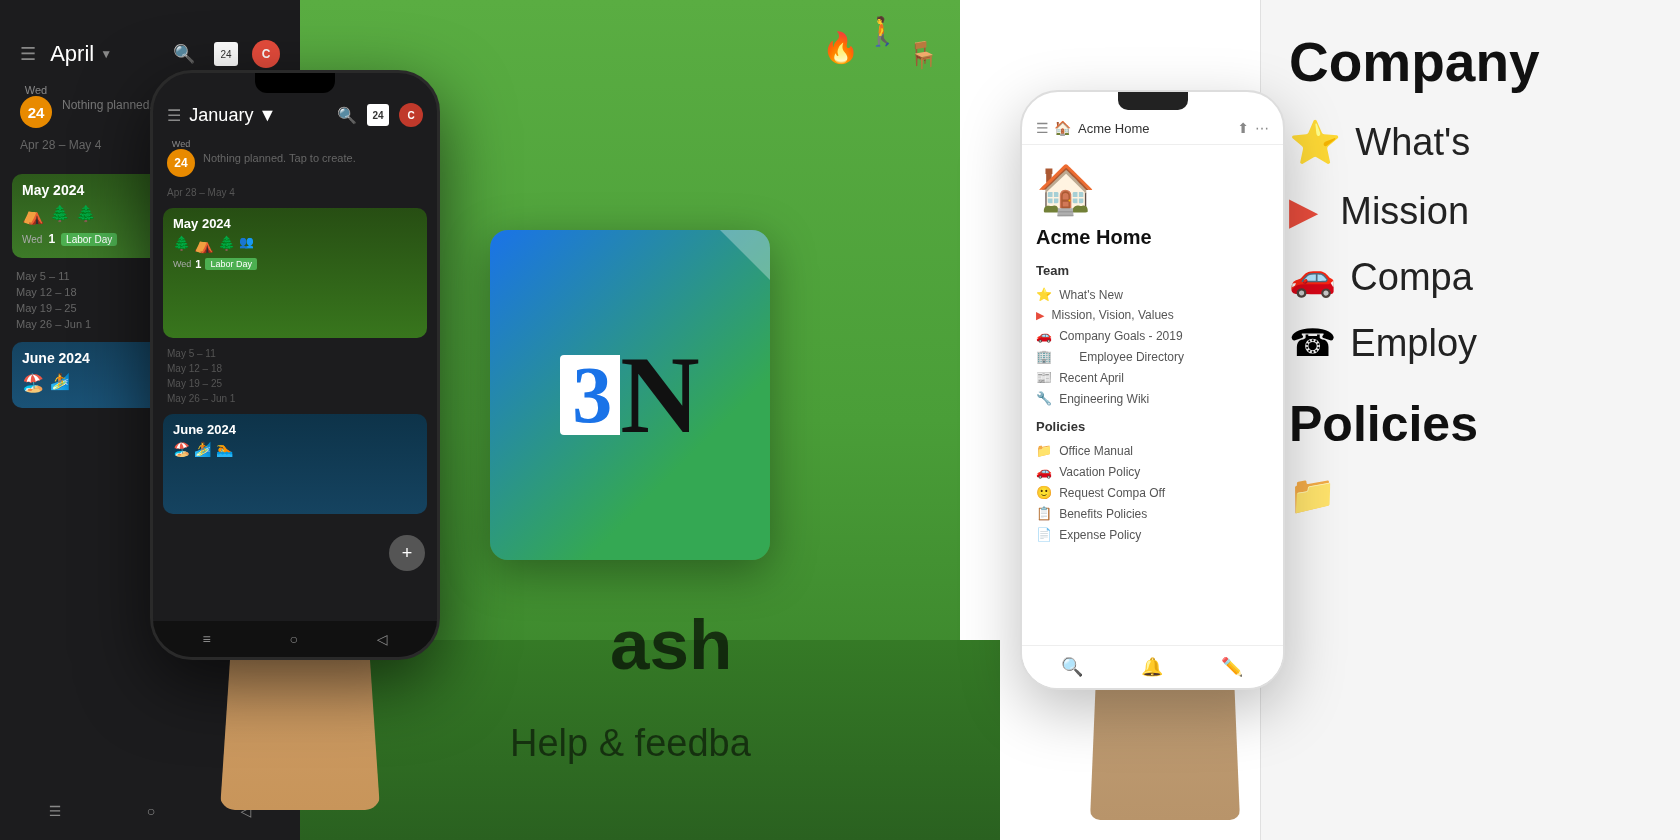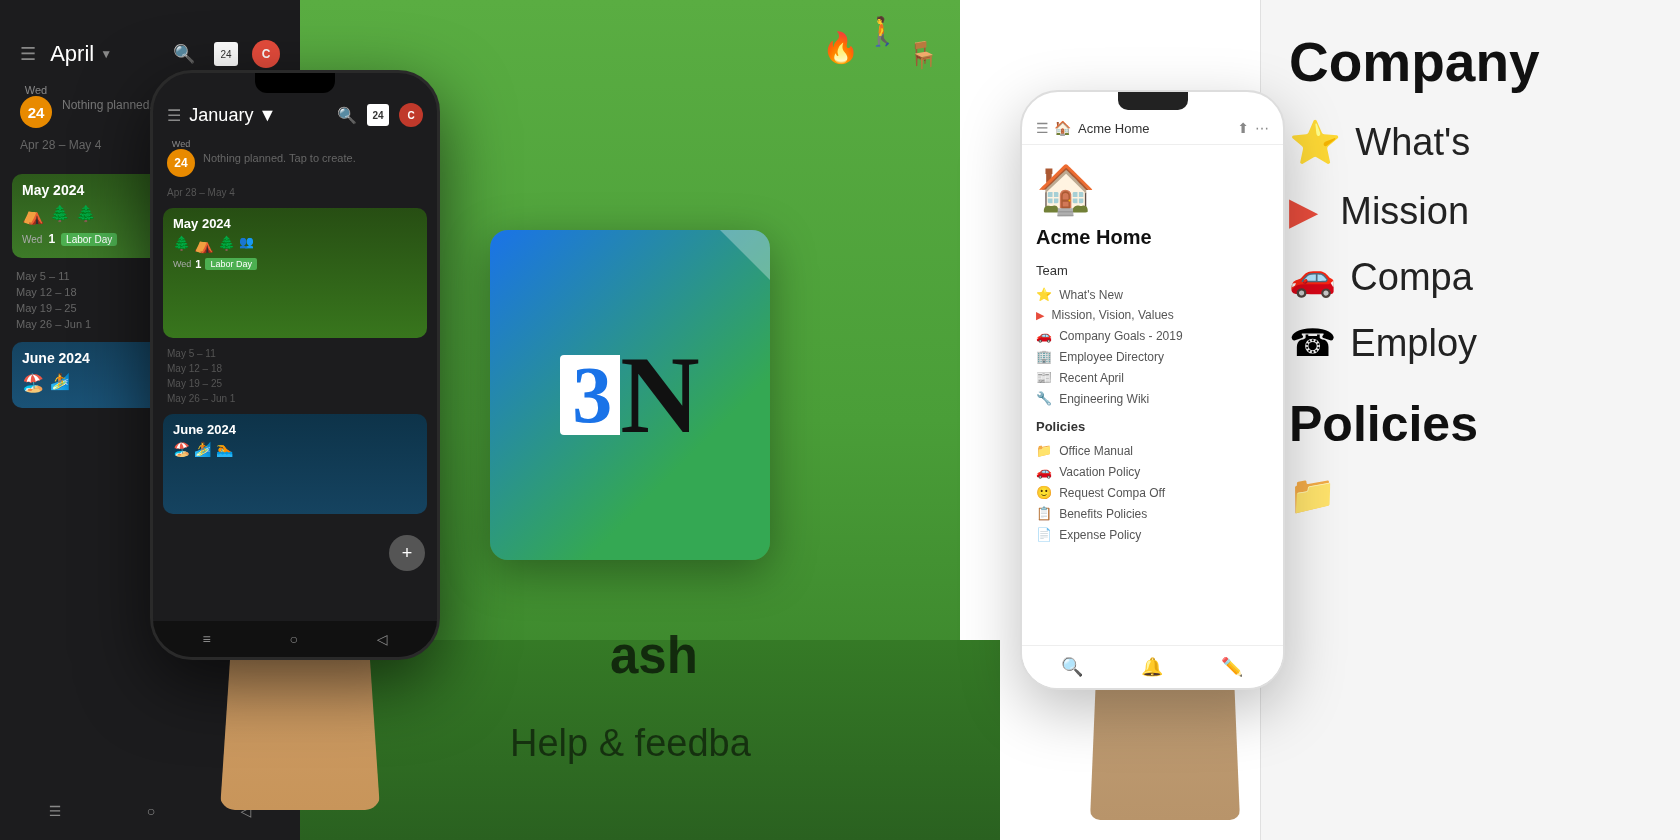--- a/index.html
+++ b/index.html
@@ -166,21 +166,21 @@
     <div style="width:100%;height:100%;background:linear-gradient(135deg,#1a73e8 0%,#34a853 70%);border-radius:18px;box-shadow:0 12px 45px rgba(0,0,0,0.35);display:flex;align-items:center;justify-content:center;position:relative;overflow:hidden;">
 
       <div style="position:absolute;top:0;right:0;width:0;height:0;border-style:solid;border-width:0 50px 50px 0;border-color:transparent rgba(255,255,255,0.3) transparent transparent;"></div>
       <div style="display:flex;align-items:center;justify-content:center;gap:0;">
         <span style="font-size:80px;font-weight:900;color:#1a73e8;font-family:serif;line-height:1;background:white;padding:0 8px 0 12px;border-radius:4px 0 0 4px;">3</span>
         <span style="font-size:110px;font-weight:900;color:#111;font-family:serif;line-height:1;">N</span>
       </div>
     </div>
   </div>
 
-  <div style="position:absolute;left:610px;bottom:155px;font-size:51px;font-weight:700;color:rgba(0,0,0,0.65);z-index:6;font-family:sans-serif;text-align:right;">ash</div>
+  <div style="position:absolute;left:610px;bottom:155px;font-size:71px;font-weight:700;color:rgba(0,0,0,0.65);z-index:6;font-family:sans-serif;text-align:right;">ash</div>
 
   <div style="position:absolute;left:510px;bottom:75px;font-size:38px;font-weight:400;color:rgba(0,0,0,0.55);z-index:6;font-family:sans-serif;">Help &amp; feedba</div>
 
   <div style="position:absolute;right:395px;top:90px;width:265px;height:600px;background:white;border-radius:38px;box-shadow:0 20px 60px rgba(0,0,0,0.25);overflow:hidden;z-index:12;border:2.5px solid #ddd;">
 
     <div style="position:absolute;top:0;left:50%;transform:translateX(-50%);width:70px;height:18px;background:#222;border-radius:0 0 10px 10px;z-index:20;"></div>
 
     <div style="padding-top:20px;height:100%;display:flex;flex-direction:column;">
 
       <div style="display:flex;align-items:center;padding:8px 14px;border-bottom:1px solid #eee;gap:6px;">
@@ -188,37 +188,37 @@
         <span style="font-size:14px;">🏠</span>
         <span style="font-size:13px;color:#333;flex:1;">Acme Home</span>
         <span style="color:#888;font-size:14px;">⬆</span>
         <span style="color:#888;font-size:14px;">⋯</span>
       </div>
 
       <div style="flex:1;overflow-y:auto;padding:16px 14px;">
         <span style="font-size:48px;display:block;margin-bottom:8px;">🏠</span>
         <div style="font-size:20px;font-weight:700;margin-bottom:14px;color:#111;">Acme Home</div>
 
-        <div style="font-size:13px;font-weight:400;color:#333;margin-bottom:6px;">Team</div>
+        <div style="font-size:13px;font-weight:700;color:#333;margin-bottom:6px;">Team</div>
 
         <div style="display:flex;align-items:center;gap:7px;padding:3px 0;">
           <span style="font-size:13px;">⭐</span>
           <span style="font-size:12px;color:#555;">What's New</span>
         </div>
         <div style="display:flex;align-items:center;gap:7px;padding:3px 0;">
           <span style="font-size:11px;color:#e74c3c;">▶</span>
           <span style="font-size:12px;color:#555;">Mission, Vision, Values</span>
         </div>
         <div style="display:flex;align-items:center;gap:7px;padding:3px 0;">
           <span style="font-size:13px;">🚗</span>
           <span style="font-size:12px;color:#555;">Company Goals - 2019</span>
         </div>
         <div style="display:flex;align-items:center;gap:7px;padding:3px 0;">
           <span style="font-size:13px;">🏢</span>
-          <span style="font-size:12px;color:#555;">Employee Directory</span>
+          <span style="font-size:12px;color:#555;margin-left:20px;">Employee Directory</span>
         </div>
         <div style="display:flex;align-items:center;gap:7px;padding:3px 0;">
           <span style="font-size:13px;">📰</span>
           <span style="font-size:12px;color:#555;">Recent April</span>
         </div>
         <div style="display:flex;align-items:center;gap:7px;padding:3px 0;">
           <span style="font-size:13px;">🔧</span>
           <span style="font-size:12px;color:#555;">Engineering Wiki</span>
         </div>
 

